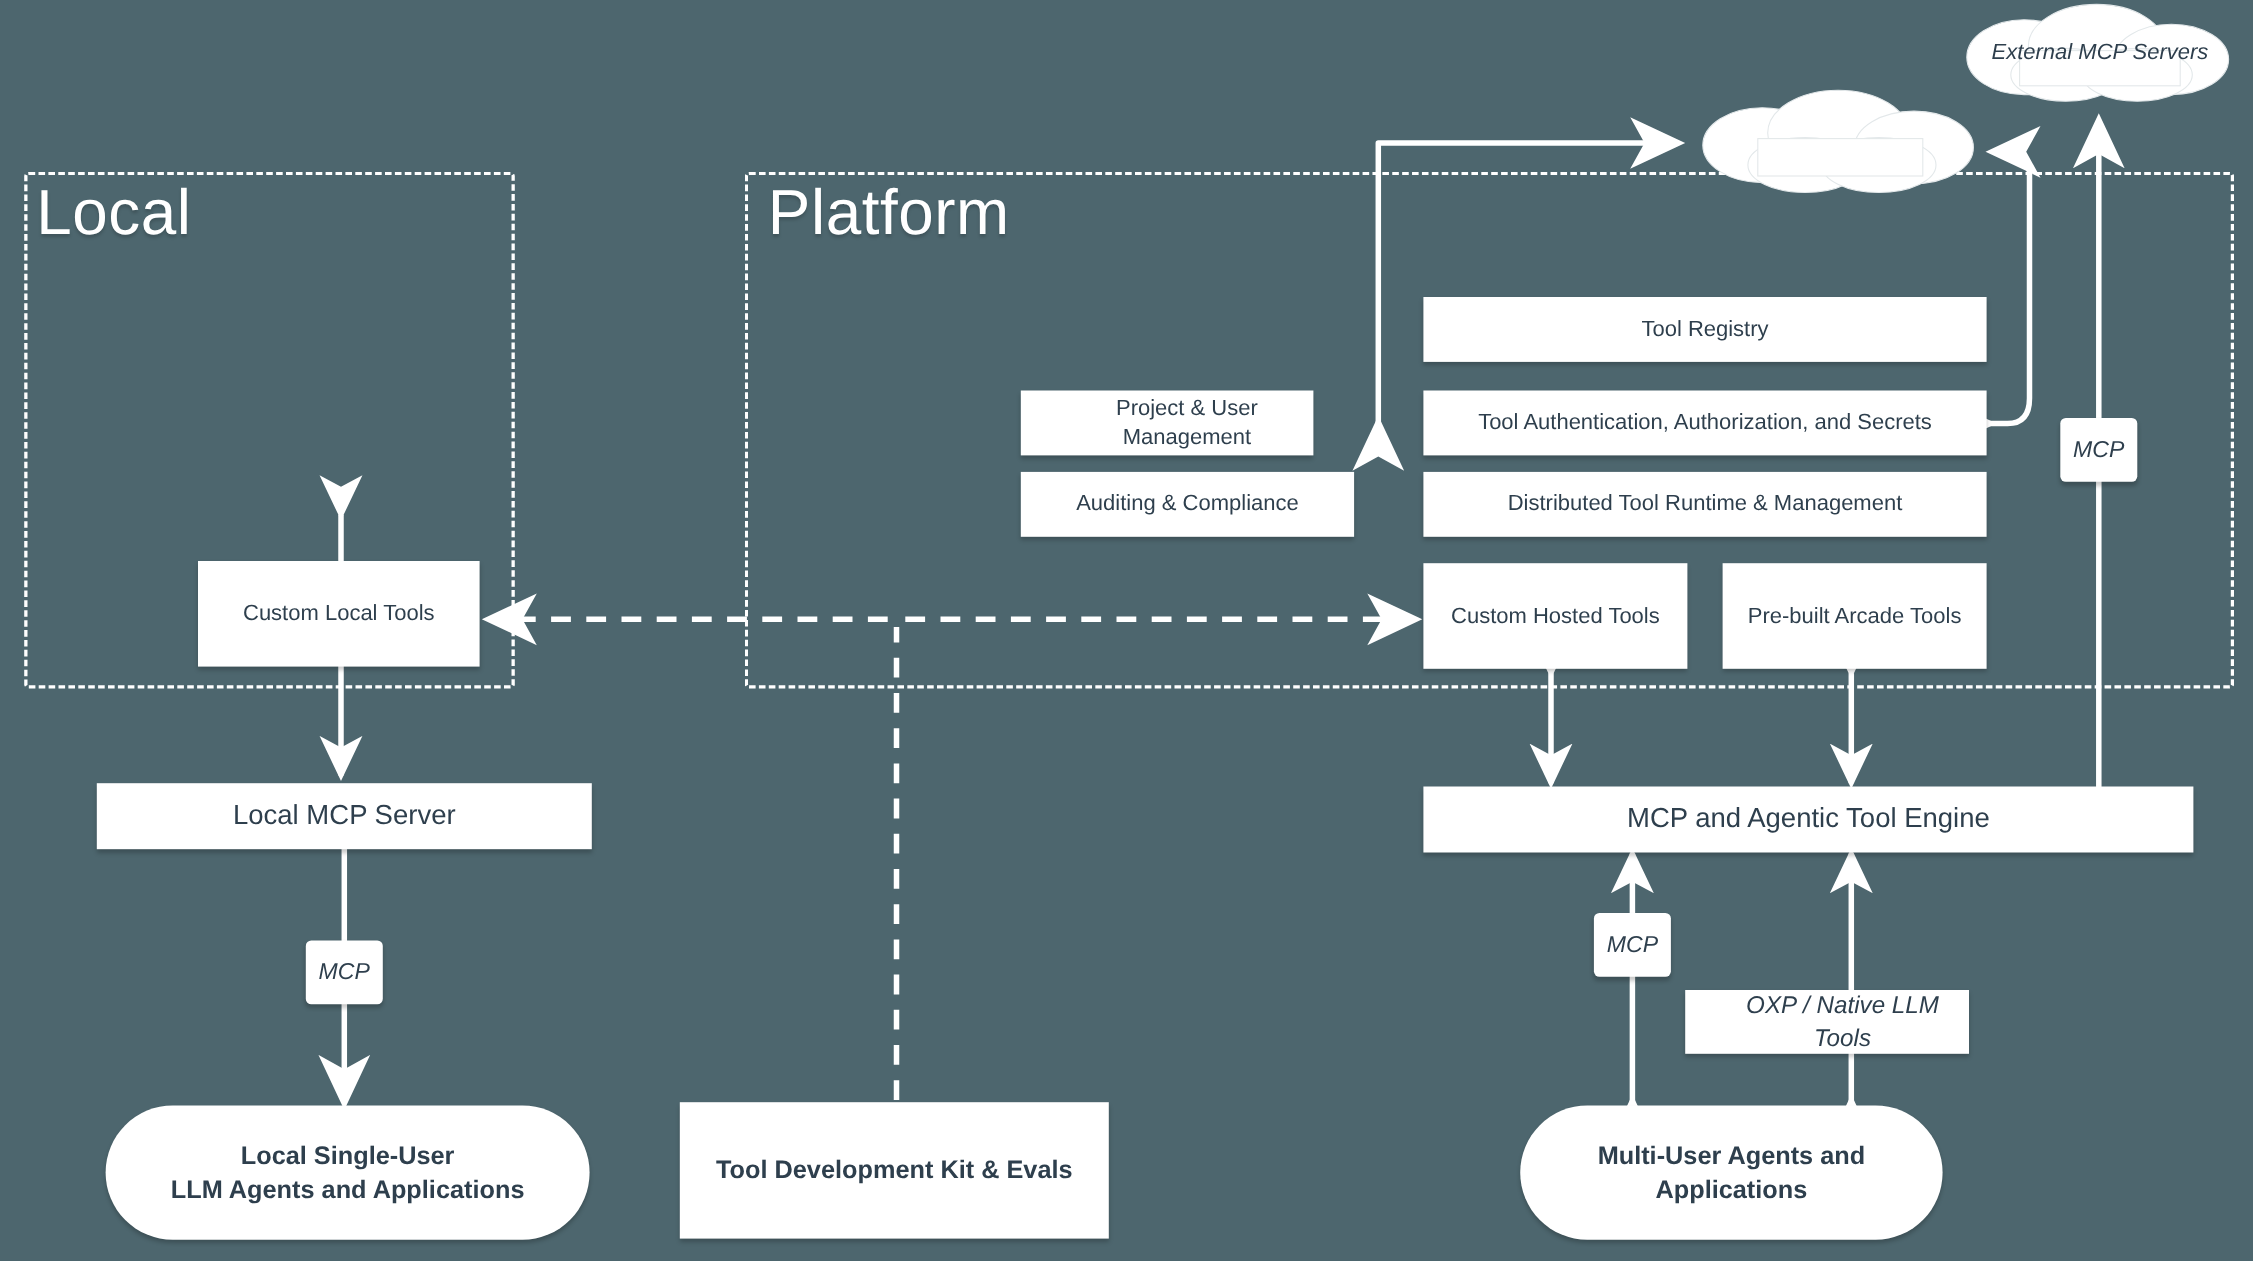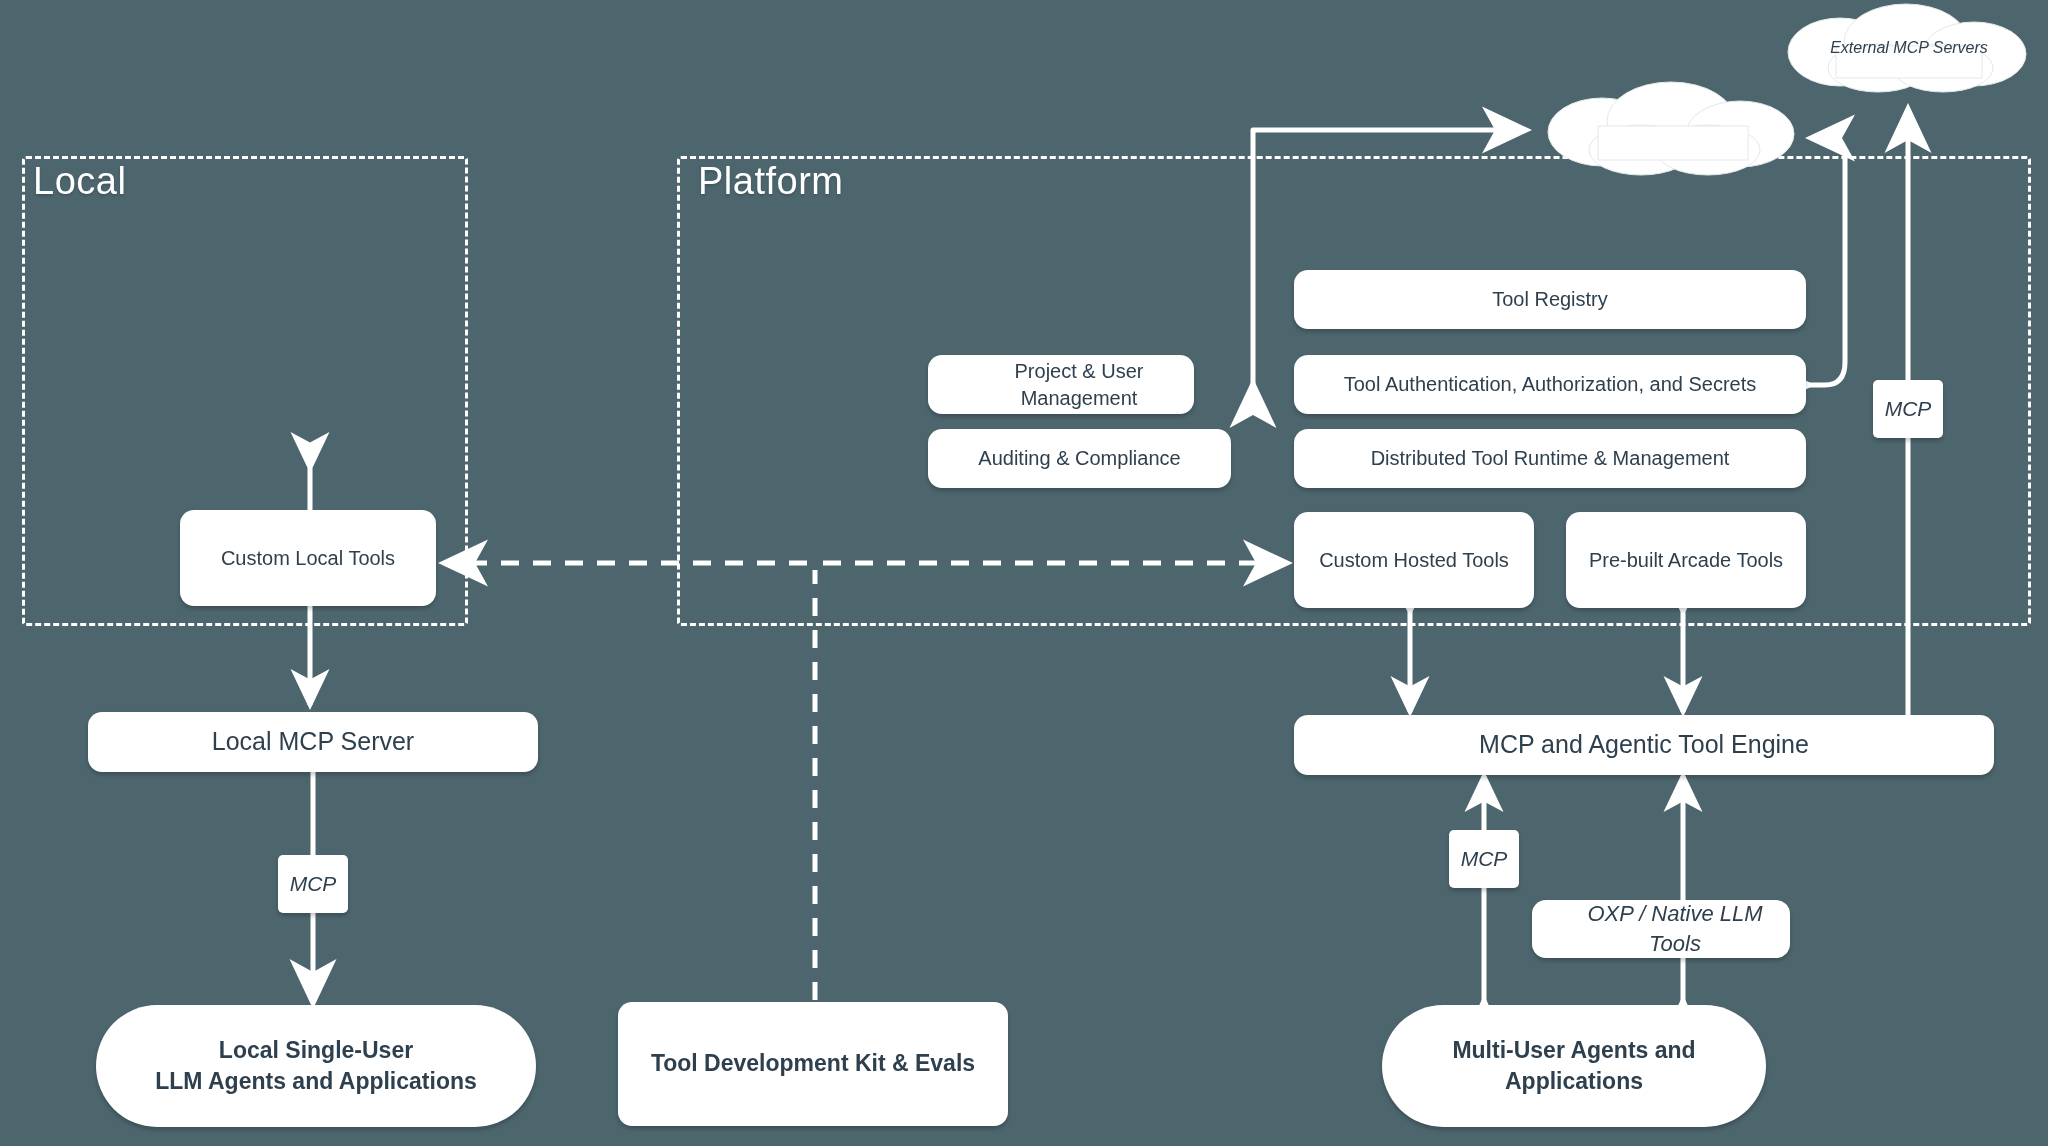--- a/index.html
+++ b/index.html
@@ -8,21 +8,21 @@
     background:#4d666e;
     font-family:"Liberation Sans", sans-serif;
     overflow:hidden;
     position:relative;
   }
   #stage{position:absolute;inset:0;}
   svg.layer{position:absolute;left:0;top:0;width:2048px;height:1146px;overflow:visible;}
   .node{
     position:absolute;
     background:#ffffff;
-    border-radius:14px;
+    border-radius:0;
     box-shadow:0 3px 4px rgba(0,0,0,.22);
     display:flex;align-items:center;justify-content:center;
     text-align:center;
     color:#2e3f4d;
     box-sizing:border-box;
     line-height:1.35;
     z-index:5;
   }
   .node.plain{font-size:20px;}
   .node.big{font-size:25px;}
@@ -32,29 +32,29 @@
   .node.tag{font-style:italic;font-size:21px;border-radius:5px;}
   .zone{
     position:absolute;
     border:3px dashed #ffffff;
     border-radius:4px;
     z-index:1;
   }
   .zone-title{
     position:absolute;
     color:#ffffff;
-    font-size:38px;
+    font-size:58px;
     font-weight:300;
     letter-spacing:.5px;
     z-index:2;
     text-shadow:0 2px 3px rgba(0,0,0,.18);
   }
   .cloud{
     position:absolute;z-index:6;
-    color:#2e3f4d;font-style:italic;font-size:16px;
+    color:#2e3f4d;font-style:italic;font-size:20px;
     display:flex;align-items:center;justify-content:center;text-align:center;
   }
   .cloud .label{position:relative;z-index:3;padding:0 10px;}
   .cloud svg{position:absolute;left:0;top:0;}
 </style>
 </head>
 <body>
 
 <div id="stage">
 

